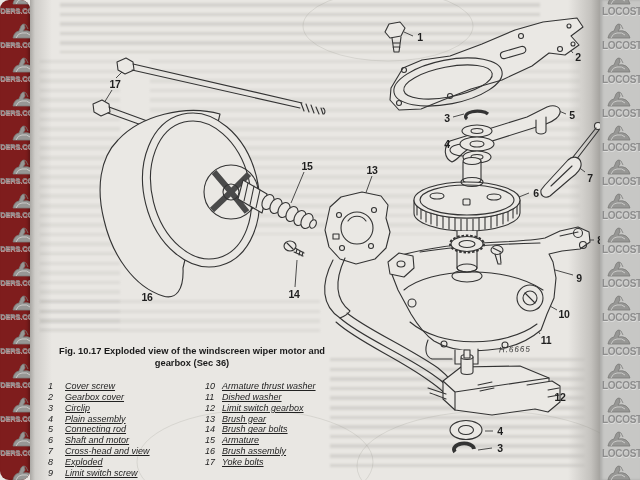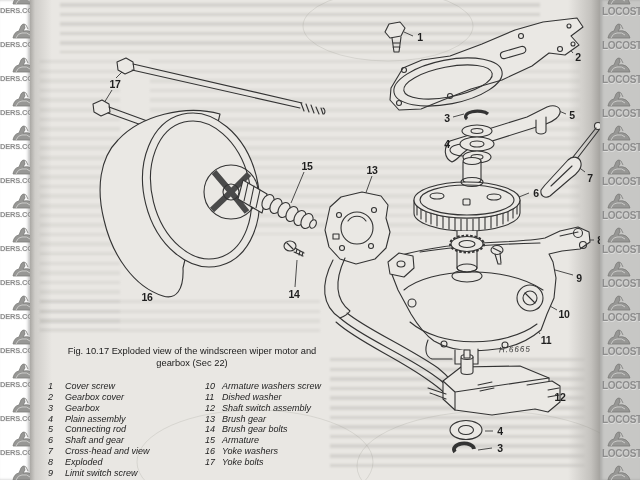--- a/index.html
+++ b/index.html
@@ -1,21 +1,21 @@
 <!DOCTYPE html>
 <html><head>
 <meta charset="utf-8">
 <style>
   html,body{margin:0;padding:0;background:#777;}
   .screen{position:relative;width:640px;height:480px;overflow:hidden;
           background:#e9e7e3;font-family:"Liberation Sans",sans-serif;}
 
   
   .wm-strip{position:absolute;top:0;height:480px;overflow:hidden;}
-  .wm-strip.left{left:0;width:30px;background:#ffffff;box-shadow:inset -2px 0 3px rgba(0,0,0,.25);}
+  .wm-strip.left{left:0;width:30px;background:#7f1d1d;box-shadow:inset -2px 0 3px rgba(0,0,0,.25);border-radius:9px;}
   .wm-strip.right{left:600px;width:40px;background:#c7c7c5;box-shadow:inset 2px 0 3px rgba(0,0,0,.15);}
   .wm-tile{position:absolute;left:0;width:100%;height:34px;}
   .wm-logo{position:absolute;top:0;width:24px;height:18px;}
   .wm-strip.right .wm-logo{left:7px;}
   .wm-strip.left  .wm-logo{left:12px;}
   .wm-text{position:absolute;top:18px;left:0;width:100%;
            font-weight:bold;color:#8d8d8d;white-space:nowrap;
            text-shadow:0.5px 0.5px 0 rgba(235,235,235,.6);}
   .wm-strip.right .wm-text{font-size:10px;letter-spacing:-0.3px;left:2px;}
   .wm-strip.left  .wm-text{font-size:7.5px;letter-spacing:-0.2px;left:0px;}
@@ -43,27 +43,27 @@
   .leader{stroke:#3a3a3a;stroke-width:0.9;}
   .ghost{stroke:#8e8c84;stroke-opacity:.2;fill:none;stroke-width:1;}
 
   .callout{position:absolute;transform:translate(-50%,-50%);
            font-weight:bold;font-size:10.5px;color:#1f1f1f;letter-spacing:-0.3px;}
   .draw-ref{position:absolute;left:499px;top:345px;font-style:italic;font-size:8px;
             letter-spacing:1px;color:#3c3c3c;transform:rotate(-2deg);}
 
   
   .caption{position:absolute;left:42px;top:346px;width:300px;text-align:center;
-           font-weight:normal;font-size:9.3px;line-height:11.5px;color:#1a1a1a;}
+           font-weight:bold;font-size:9.3px;line-height:11.5px;color:#1a1a1a;}
   .pcol{position:absolute;font-size:9px;line-height:10.85px;color:#222;}
   .pcol.colL{left:48px;top:381px;}
   .pcol.colR{left:205px;top:381px;}
   .prow{white-space:nowrap;}
   .pnum{display:inline-block;width:17px;font-style:italic;}
-  .plabel{font-style:italic;}
+  .plabel{font-style:italic;text-decoration:underline;}
 </style>
 </head>
 <body>
 
 <div class="screen">
 
   <div class="page">
     <div class="bleed" style="left:30px;top:3px;width:480px;height:50px;"></div>
     <div class="bleed light" style="left:120px;top:60px;width:430px;height:175px;"></div>
     <div class="bleed light" style="left:10px;top:60px;width:80px;height:270px;"></div>
@@ -303,89 +303,89 @@
 
       <div class="callout" style="left: 500px; top: 431px;"><span>4</span></div>
 
       <div class="callout" style="left: 500px; top: 448px;"><span>3</span></div>
     </div>
 
   <div class="draw-ref">H.6665</div>
 
   <div class="caption">
     <div>Fig. 10.17 Exploded view of the windscreen wiper motor and</div>
-    <div>gearbox (Sec 22)</div>
+    <div>gearbox (Sec 36)</div>
   </div>
 
   <div class="pcol colL">
 
       <div class="prow">
         <span class="pnum">1</span><span class="plabel">Cover screw</span>
       </div>
 
       <div class="prow">
         <span class="pnum">2</span><span class="plabel">Gearbox cover</span>
       </div>
 
       <div class="prow">
-        <span class="pnum">3</span><span class="plabel">Gearbox</span>
+        <span class="pnum">3</span><span class="plabel">Circlip</span>
       </div>
 
       <div class="prow">
         <span class="pnum">4</span><span class="plabel">Plain assembly</span>
       </div>
 
       <div class="prow">
         <span class="pnum">5</span><span class="plabel">Connecting rod</span>
       </div>
 
       <div class="prow">
-        <span class="pnum">6</span><span class="plabel">Shaft and gear</span>
+        <span class="pnum">6</span><span class="plabel">Shaft and motor</span>
       </div>
 
       <div class="prow">
         <span class="pnum">7</span><span class="plabel">Cross-head and view</span>
       </div>
 
       <div class="prow">
         <span class="pnum">8</span><span class="plabel">Exploded</span>
       </div>
 
       <div class="prow">
         <span class="pnum">9</span><span class="plabel">Limit switch screw</span>
       </div>
     </div>
   <div class="pcol colR">
 
       <div class="prow">
-        <span class="pnum">10</span><span class="plabel">Armature washers screw</span>
+        <span class="pnum">10</span><span class="plabel">Armature thrust washer</span>
       </div>
 
       <div class="prow">
         <span class="pnum">11</span><span class="plabel">Dished washer</span>
       </div>
 
       <div class="prow">
-        <span class="pnum">12</span><span class="plabel">Shaft switch assembly</span>
+        <span class="pnum">12</span><span class="plabel">Limit switch gearbox</span>
       </div>
 
       <div class="prow">
         <span class="pnum">13</span><span class="plabel">Brush gear</span>
       </div>
 
       <div class="prow">
         <span class="pnum">14</span><span class="plabel">Brush gear bolts</span>
       </div>
 
       <div class="prow">
         <span class="pnum">15</span><span class="plabel">Armature</span>
       </div>
 
       <div class="prow">
-        <span class="pnum">16</span><span class="plabel">Yoke washers</span>
+        <span class="pnum">16</span><span class="plabel">Brush assembly</span>
       </div>
 
       <div class="prow">
         <span class="pnum">17</span><span class="plabel">Yoke bolts</span>
       </div>
     </div>
 
   <svg width="0" height="0" style="position:absolute">
     <symbol id="locost-logo" viewBox="0 0 24 18">
       <path d="M1,16 Q2,10 7,9 L9,4 Q10,2 12,2 L13,6 L11,9 Q16,8 19,10 Q22,12 23,16 Z" fill="#979795" stroke="#7b7b79" stroke-width="0.8"></path>

